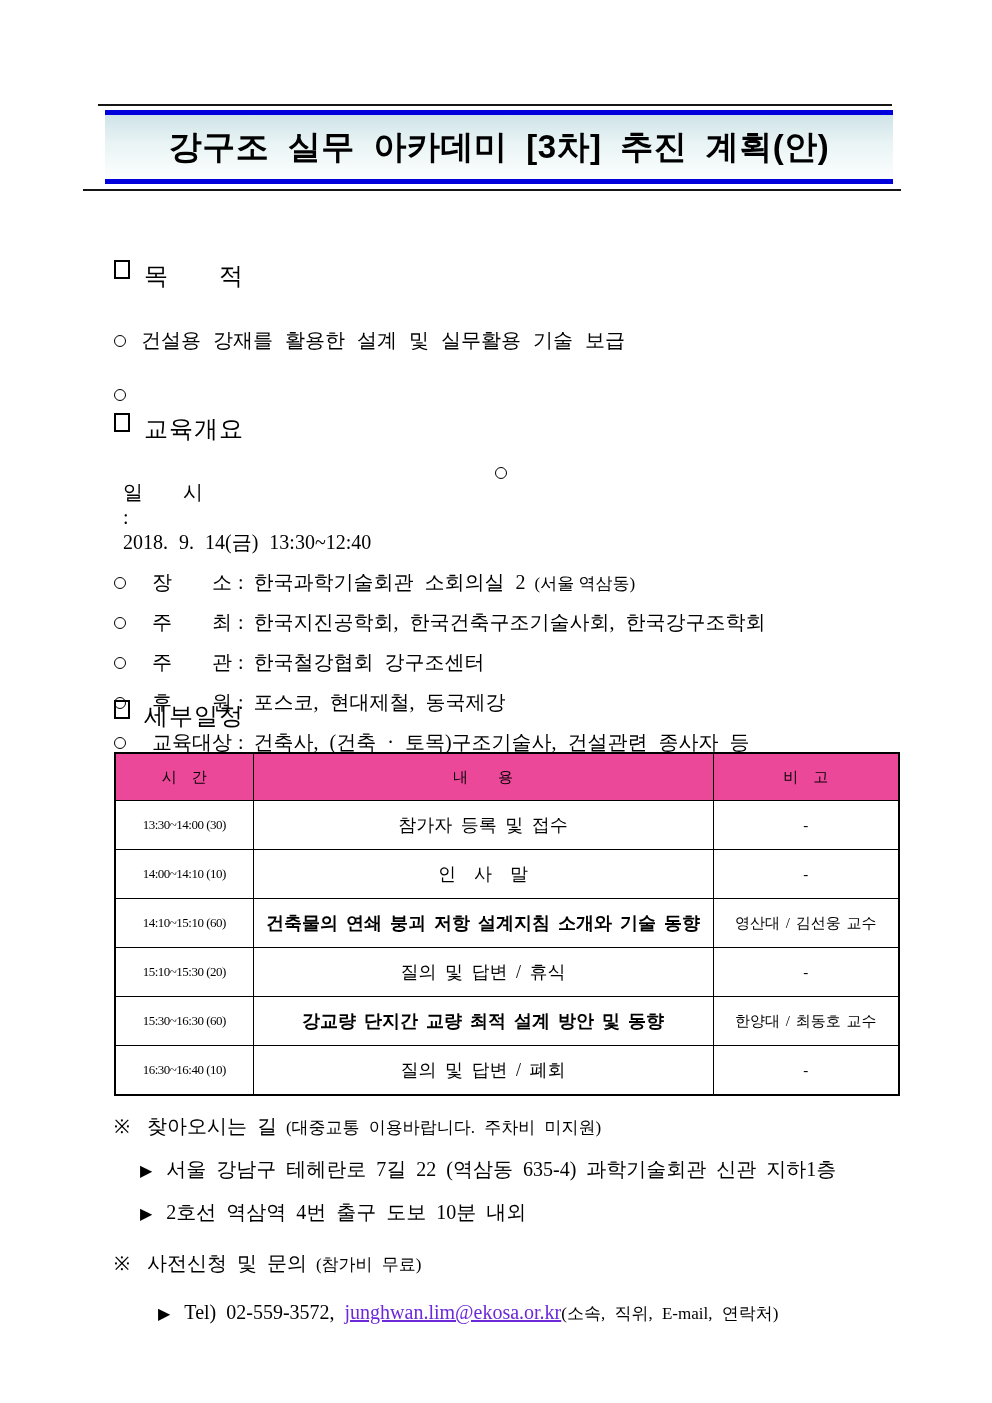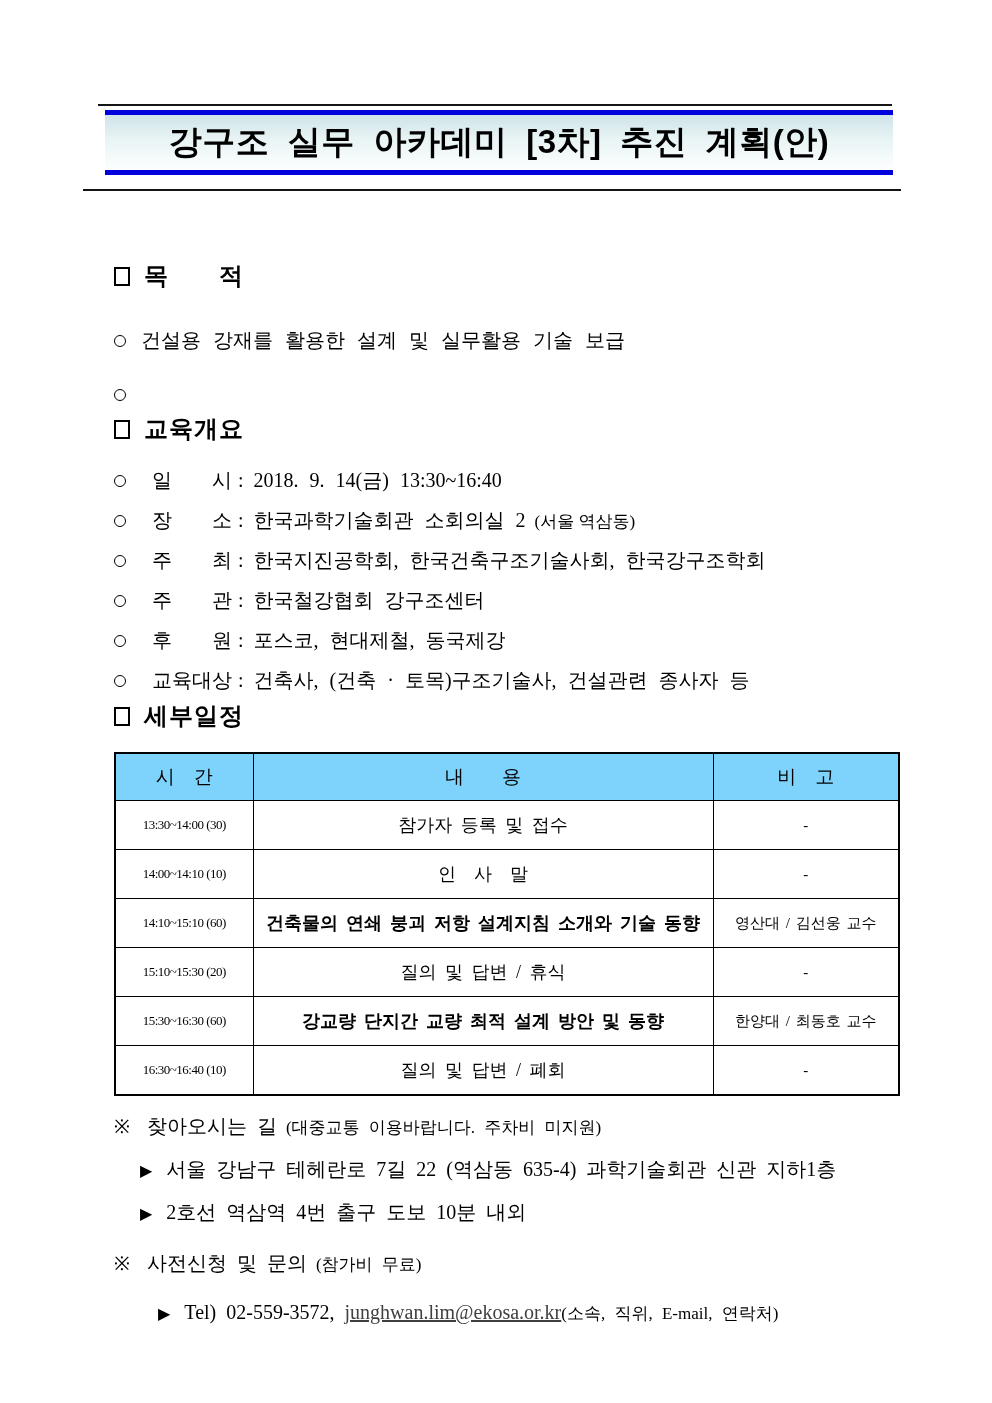--- a/index.html
+++ b/index.html
@@ -4,61 +4,61 @@
 <style>
   html,body{margin:0;padding:0;background:#ffffff;}
   .page{
     position:relative;width:992px;height:1403px;background:#ffffff;overflow:hidden;
     font-family:"Liberation Serif","DejaVu Serif",serif;color:#000;
   }
   
   .rule-top{position:absolute;left:98px;top:104px;width:794px;height:2px;background:#151515;}
   .rule-bottom{position:absolute;left:83px;top:189px;width:818px;height:2px;background:#151515;}
   .banner{
-    position:absolute;left:105px;top:110px;width:788px;height:65px;box-sizing:border-box;
+    position:absolute;left:105px;top:110px;width:788px;height:74px;box-sizing:border-box;
     border-top:5px solid #0000dd;border-bottom:5px solid #0000dd;
     background:linear-gradient(180deg,#cfe3e8 0%,#e9f4f5 45%,#fdfefe 100%);
     display:flex;align-items:center;justify-content:center;
   }
   .banner .title{
     font-family:"Liberation Sans","DejaVu Sans",sans-serif;font-weight:700;font-size:33px;
     letter-spacing:0.5px;word-spacing:9px;white-space:nowrap;
   }
   
   .sec{position:absolute;left:114px;width:800px;}
-  .sec-heading{display:flex;align-items:center;
-    font-family:"Liberation Sans","DejaVu Sans",sans-serif;font-weight:700;font-size:24px;letter-spacing:1px;}
+  .sec-heading{display:flex;
+    font-family:"Liberation Sans","DejaVu Sans",sans-serif;font-weight:400;font-size:24px;letter-spacing:1px;}
   .square{width:16px;height:19px;border:2px solid #000;margin-right:14px;flex:none;box-sizing:border-box;}
   .circle{width:10px;height:10px;border:1.5px solid #000;border-radius:50%;flex:none;align-self:center;box-sizing:content-box;}
   .p-line{display:flex;align-items:baseline;font-size:20px;word-spacing:7px;margin-top:35px;}
   .p-line .circle{margin-right:15px;}
   .o-line{display:flex;align-items:baseline;font-size:20px;margin-top:13px;}
-  .o-line.first{margin-top:22px;}
+  .o-line.first{margin-top:22px;flex-direction:column;}
   .o-line .circle{margin-right:26px;}
   .lbl{white-space:pre;flex:none;}
   .colon{margin:0 10px 0 6px;}
   .val{word-spacing:6px;white-space:nowrap;}
   .small-note{font-size:17px;margin-left:9px;white-space:nowrap;}
   
   .sched-wrap{position:absolute;left:114px;top:752px;}
   table.sched{border-collapse:collapse;table-layout:fixed;width:784px;border:2.5px solid #000;}
   .sched th,.sched td{border:1.5px solid #000;text-align:center;vertical-align:middle;padding:0 4px;overflow:hidden;}
-  .sched thead th{background:#7dd3fc;height:46px;font-size:19px;font-weight:400;white-space:pre;}
+  .sched thead th{background:#ec4899;height:46px;font-size:15px;font-weight:400;white-space:pre;}
   .sched tbody td{height:48px;}
   td.t{font-size:13px;letter-spacing:-0.5px;white-space:nowrap;}
   td.c{font-size:18px;word-spacing:4px;white-space:pre;}
   td.c.bold{font-family:"Liberation Sans","DejaVu Sans",sans-serif;font-weight:700;font-size:18px;word-spacing:3px;}
   td.r{font-size:15px;word-spacing:2px;white-space:nowrap;}
   
   .note-head{display:flex;align-items:baseline;font-size:20px;word-spacing:5px;}
   .ref{font-size:19px;margin-right:17px;flex:none;}
   .d-item{display:flex;align-items:baseline;font-size:20px;word-spacing:5px;margin-top:16px;margin-left:26px;white-space:nowrap;}
   .arrow{font-size:16px;margin-right:14px;flex:none;}
   .contact{margin-left:44px;margin-top:24px;}
-  .email{color:#404040;text-decoration:underline;word-spacing:0;}
+  .email{color:#6d28d9;text-decoration:underline;word-spacing:0;}
   .after-note{font-size:17px;white-space:nowrap;}
 </style>
 </head>
 <body>
 
 <div class="page">
 
   <div class="rule-top"></div>
   <div class="banner">
     <span class="title">강구조 실무 아카데미 [3차] 추진 계획(안)</span>
@@ -82,21 +82,21 @@
   <section class="sec" style="top:413px">
     <div class="sec-heading">
       <span class="square"></span>
       <span>교육개요</span>
     </div>
 
     <div class="o-line first">
       <span class="circle"></span>
       <span class="lbl">일　　시</span>
       <span class="colon">:</span>
-      <span class="val">2018. 9. 14(금) 13:30~16:40</span>
+      <span class="val">2018. 9. 14(금) 13:30~12:40</span>
       <span class="small-note"></span>
     </div>
     <div class="o-line">
       <span class="circle"></span>
       <span class="lbl">장　　소</span>
       <span class="colon">:</span>
       <span class="val">한국과학기술회관 소회의실 2</span>
       <span class="small-note">(서울 역삼동)</span>
     </div>
     <div class="o-line">

